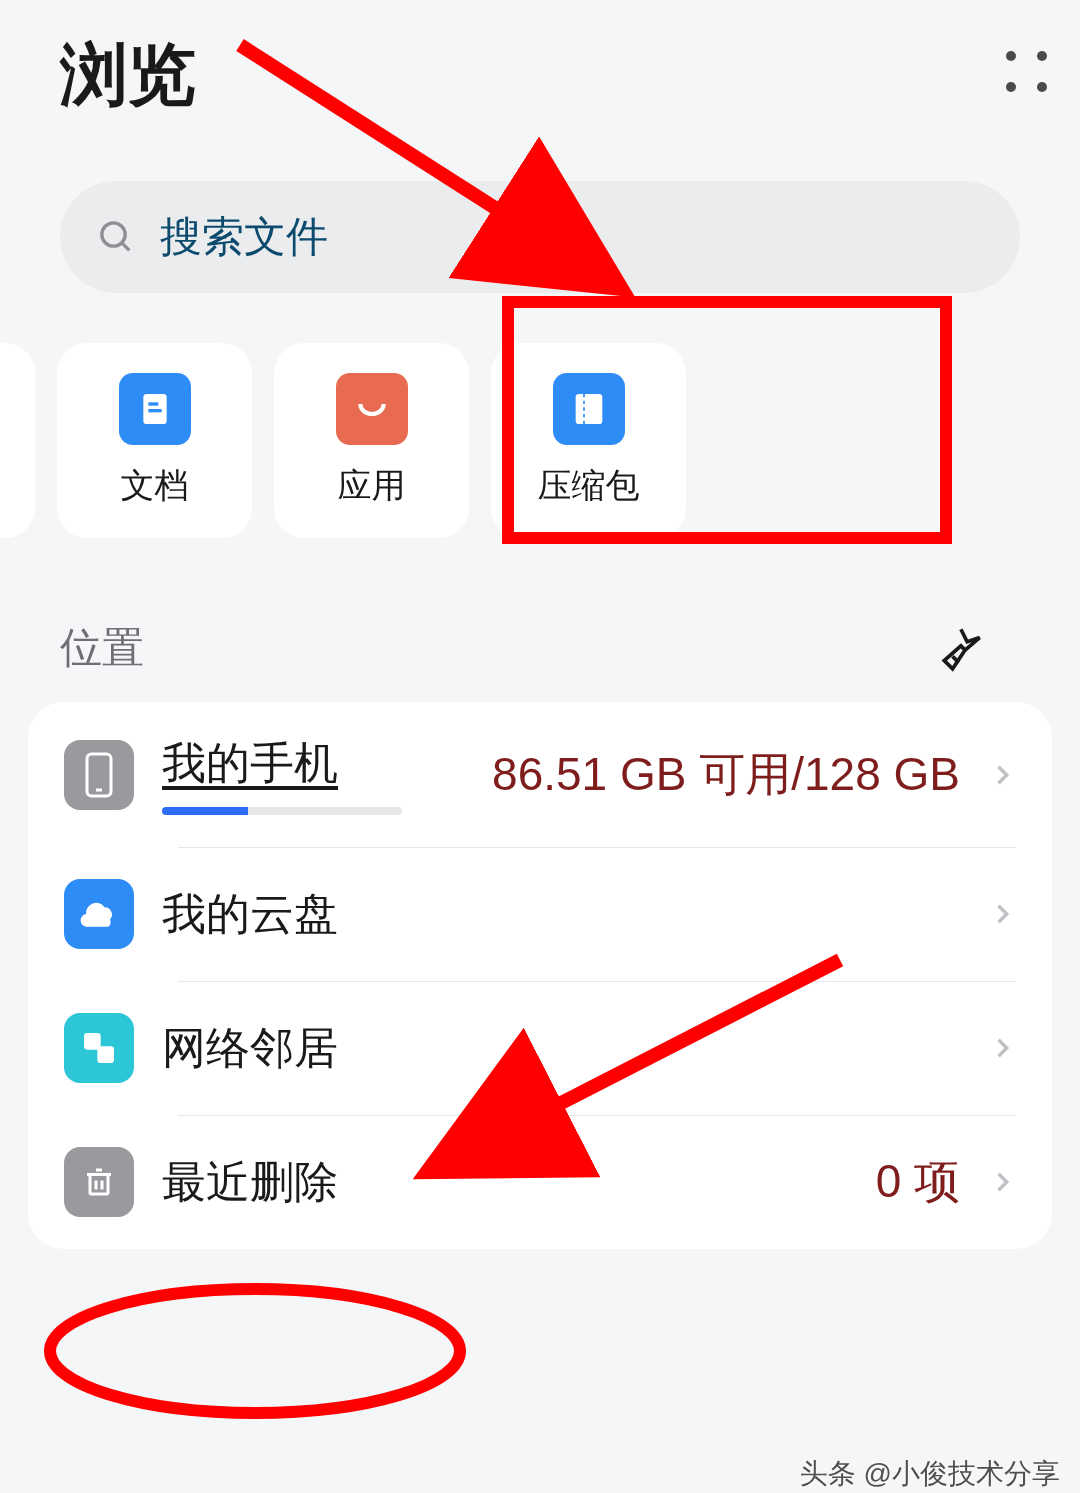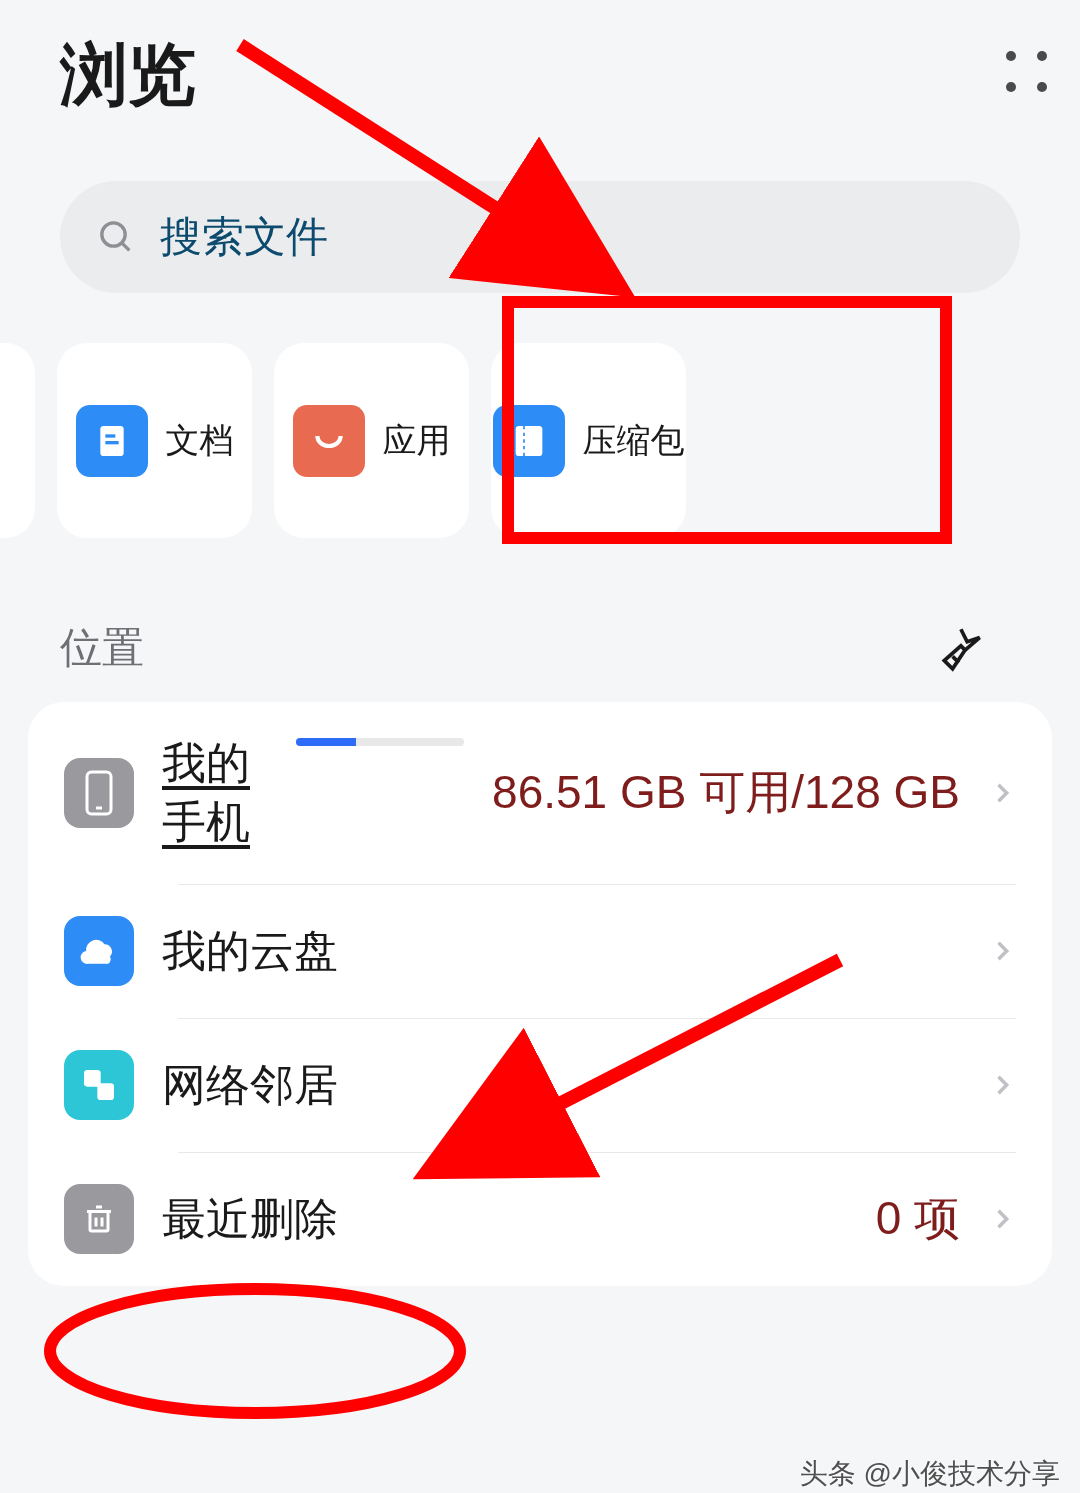--- a/index.html
+++ b/index.html
@@ -64,20 +64,21 @@
       background: #fff;
       border-radius: 0 30px 30px 0;
       flex-shrink: 0;
     }
     .cat-tile {
       width: 195px;
       height: 195px;
       background: #fff;
       border-radius: 30px;
       display: flex;
+      flex-direction: column;
       align-items: center;
       justify-content: center;
       gap: 18px;
       flex-shrink: 0;
     }
     .cat-icon {
       width: 72px;
       height: 72px;
       border-radius: 14px;
       display: flex;
@@ -134,20 +135,21 @@
       height: 70px;
       border-radius: 16px;
       display: flex;
       align-items: center;
       justify-content: center;
       flex-shrink: 0;
     }
     .item-main {
       flex: 1;
       display: flex;
+      flex-direction: column;
       gap: 10px;
     }
     .item-title {
       font-size: 44px;
       color: #1a1a1a;
     }
     .item-title.underline {
       text-decoration: underline;
       text-underline-offset: 8px;
     }

